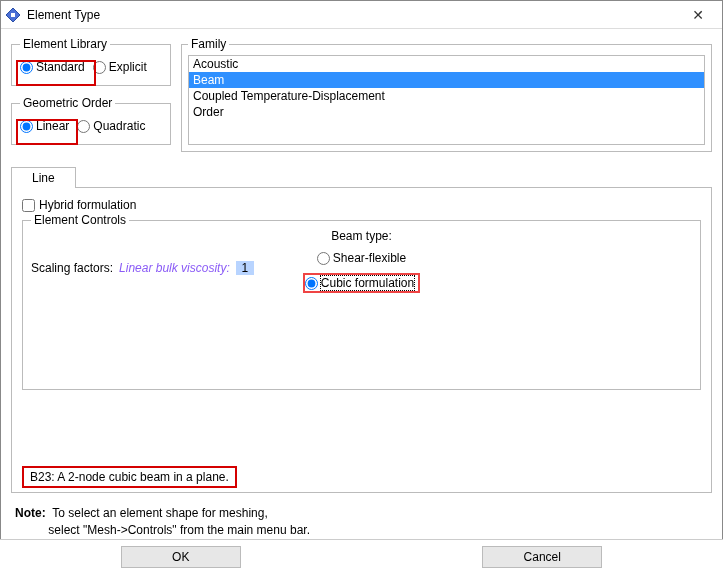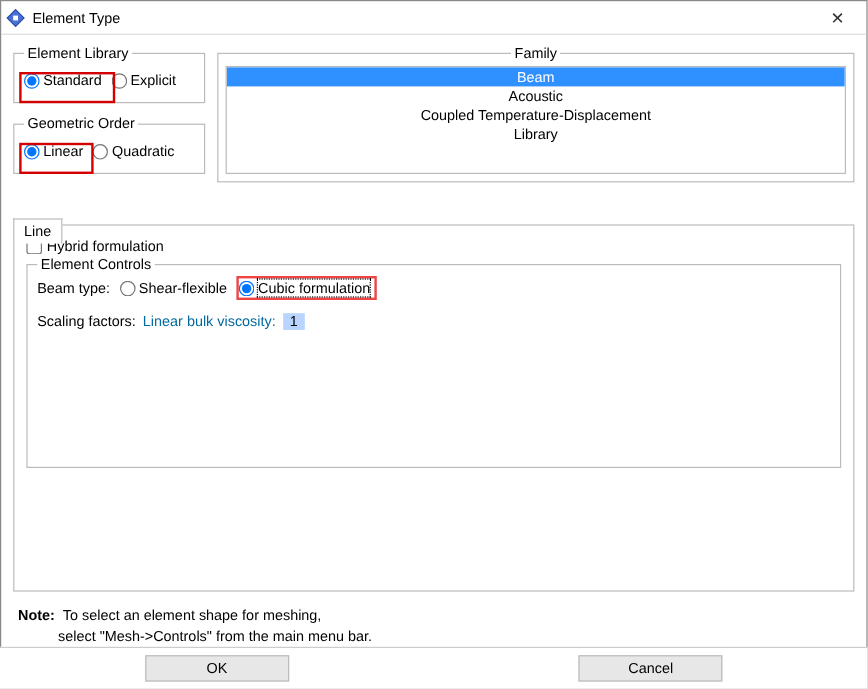--- a/index.html
+++ b/index.html
@@ -17,29 +17,29 @@
   .radio-row { display:flex; align-items:center; gap:8px; height:20px; }
   .radio-group-inline label { display:inline-flex; align-items:center; gap:3px; }
   input[type=radio] { margin:0; }
   .redbox { border: 2px solid #d40000; border-radius:0; }
   .redbox-standard { position:absolute; left:4px; top:9px; width:80px; height:26px; pointer-events:none; }
   .redbox-linear { position:absolute; left:4px; top:9px; width:62px; height:26px; pointer-events:none; }
   .family-list { border:1px solid #bbb; height:90px; overflow-y:scroll; background:#fff; }
   .family-list-item { padding: 1px 4px; cursor:default; white-space:nowrap; }
   .family-list-item.selected { background:#2f90ff; color:#fff; }
   .tabs-area { margin-top: 14px; }
-  .tablabel { display:inline-block; border:1px solid #bbb; border-bottom:none; padding:3px 8px; background:#fff; position:relative; top:16px; z-index:2; }
+  .tablabel { display:inline-block; border:1px solid #bbb; border-bottom:none; padding:3px 20px; background:#fff; position:relative; top:1px; z-index:2; }
   .tabpanel { border:1px solid #bbb; padding:10px 10px 8px 10px; height:306px; position:relative; }
   .hybrid-row { display:flex; align-items:center; gap:4px; margin-bottom:8px; }
   .element-controls { border:1px solid #bbb; position:relative; padding:8px 8px 8px 8px; height:170px; }
   .ec-legend { position:absolute; top:-8px; left:8px; background:#fff; padding:0 3px; font-size:12px; }
-  .beam-row { display:flex; align-items:center; gap:8px; height:22px; }
+  .beam-row { display:flex; align-items:center; gap:8px; height:22px;flex-direction:column; }
   .redbox-cubic { border:2px solid #ef4444; display:inline-flex; align-items:center; padding:1px 4px 1px 0; }
   .scaling-row { display:flex; align-items:center; gap:6px; margin-top:6px; height:22px; }
-  .scaling-label-grey { color:#0369a1; }
+  .scaling-label-grey { color:#8b5cf6;font-style:italic; }
   .scaling-value { display:inline-block; width:18px; background:#b8d4ff; text-align:center; }
   .desc-row { position:absolute; left:10px; bottom:4px; }
   .redbox-desc { border:2px solid #d40000; padding:2px 6px; display:inline-block; }
   .note { margin:12px 0 0 4px; line-height:1.4; }
   .note-label { font-weight:bold; }
   .footer { position:absolute; bottom:0; left:0; right:0; border-top:1px solid #ccc; padding:6px 0; display:flex; justify-content:space-around; background:#fff; }
   .btn { width:120px; height:22px; background:#e7e7e7; border:1px solid #bbb; font-size:12px; cursor:pointer; }
 </style>
 </head>
 <body>
@@ -81,27 +81,27 @@
             </label>
           <label>
               <input type="radio" name="ord" style=""> 
               <span>Quadratic</span>
             </label>
         </div>
         <div class="redbox redbox-linear"></div>
       </fieldset>
     </div>
     <div class="col-right">
-      <fieldset style="padding:4px 6px 6px 6px;text-align:center;">
+      <fieldset style="padding:4px 6px 6px 6px;">
         <legend>Family</legend>
         <div class="family-list" id="family-list">
+            <div class="family-list-item">Acoustic</div>
             <div class="family-list-item selected">Beam</div>
-            <div class="family-list-item">Acoustic</div>
             <div class="family-list-item">Coupled Temperature-Displacement</div>
-            <div class="family-list-item">Library</div>
+            <div class="family-list-item">Order</div>
           </div>
       </fieldset>
     </div>
   </div>
 
   <div class="tabs-area">
     <span class="tablabel">Line</span>
     <div class="tabpanel">
       <div class="hybrid-row">
         <input type="checkbox" id="hyb" style="">
@@ -121,20 +121,23 @@
                 <span style="outline:1px dotted #000;">Cubic formulation</span>
               </label>
           </span>
         </div>
         <div class="scaling-row">
           <span>Scaling factors:</span>
           <span class="scaling-label-grey">Linear bulk viscosity:</span>
           <span class="scaling-value">1</span>
         </div>
       </div>
+      <div class="desc-row">
+        <span class="redbox-desc">B23:  A 2-node cubic beam in a plane.</span>
+      </div>
     </div>
   </div>
 
   <div class="note">
     <span class="note-label">Note:</span>
     &nbsp;<span>To select an element shape for meshing,</span><br>
     &nbsp;&nbsp;&nbsp;&nbsp;&nbsp;&nbsp;&nbsp;&nbsp;&nbsp;&nbsp;<span>select "Mesh-&gt;Controls" from the main menu bar.</span>
   </div>
 </div>
 

